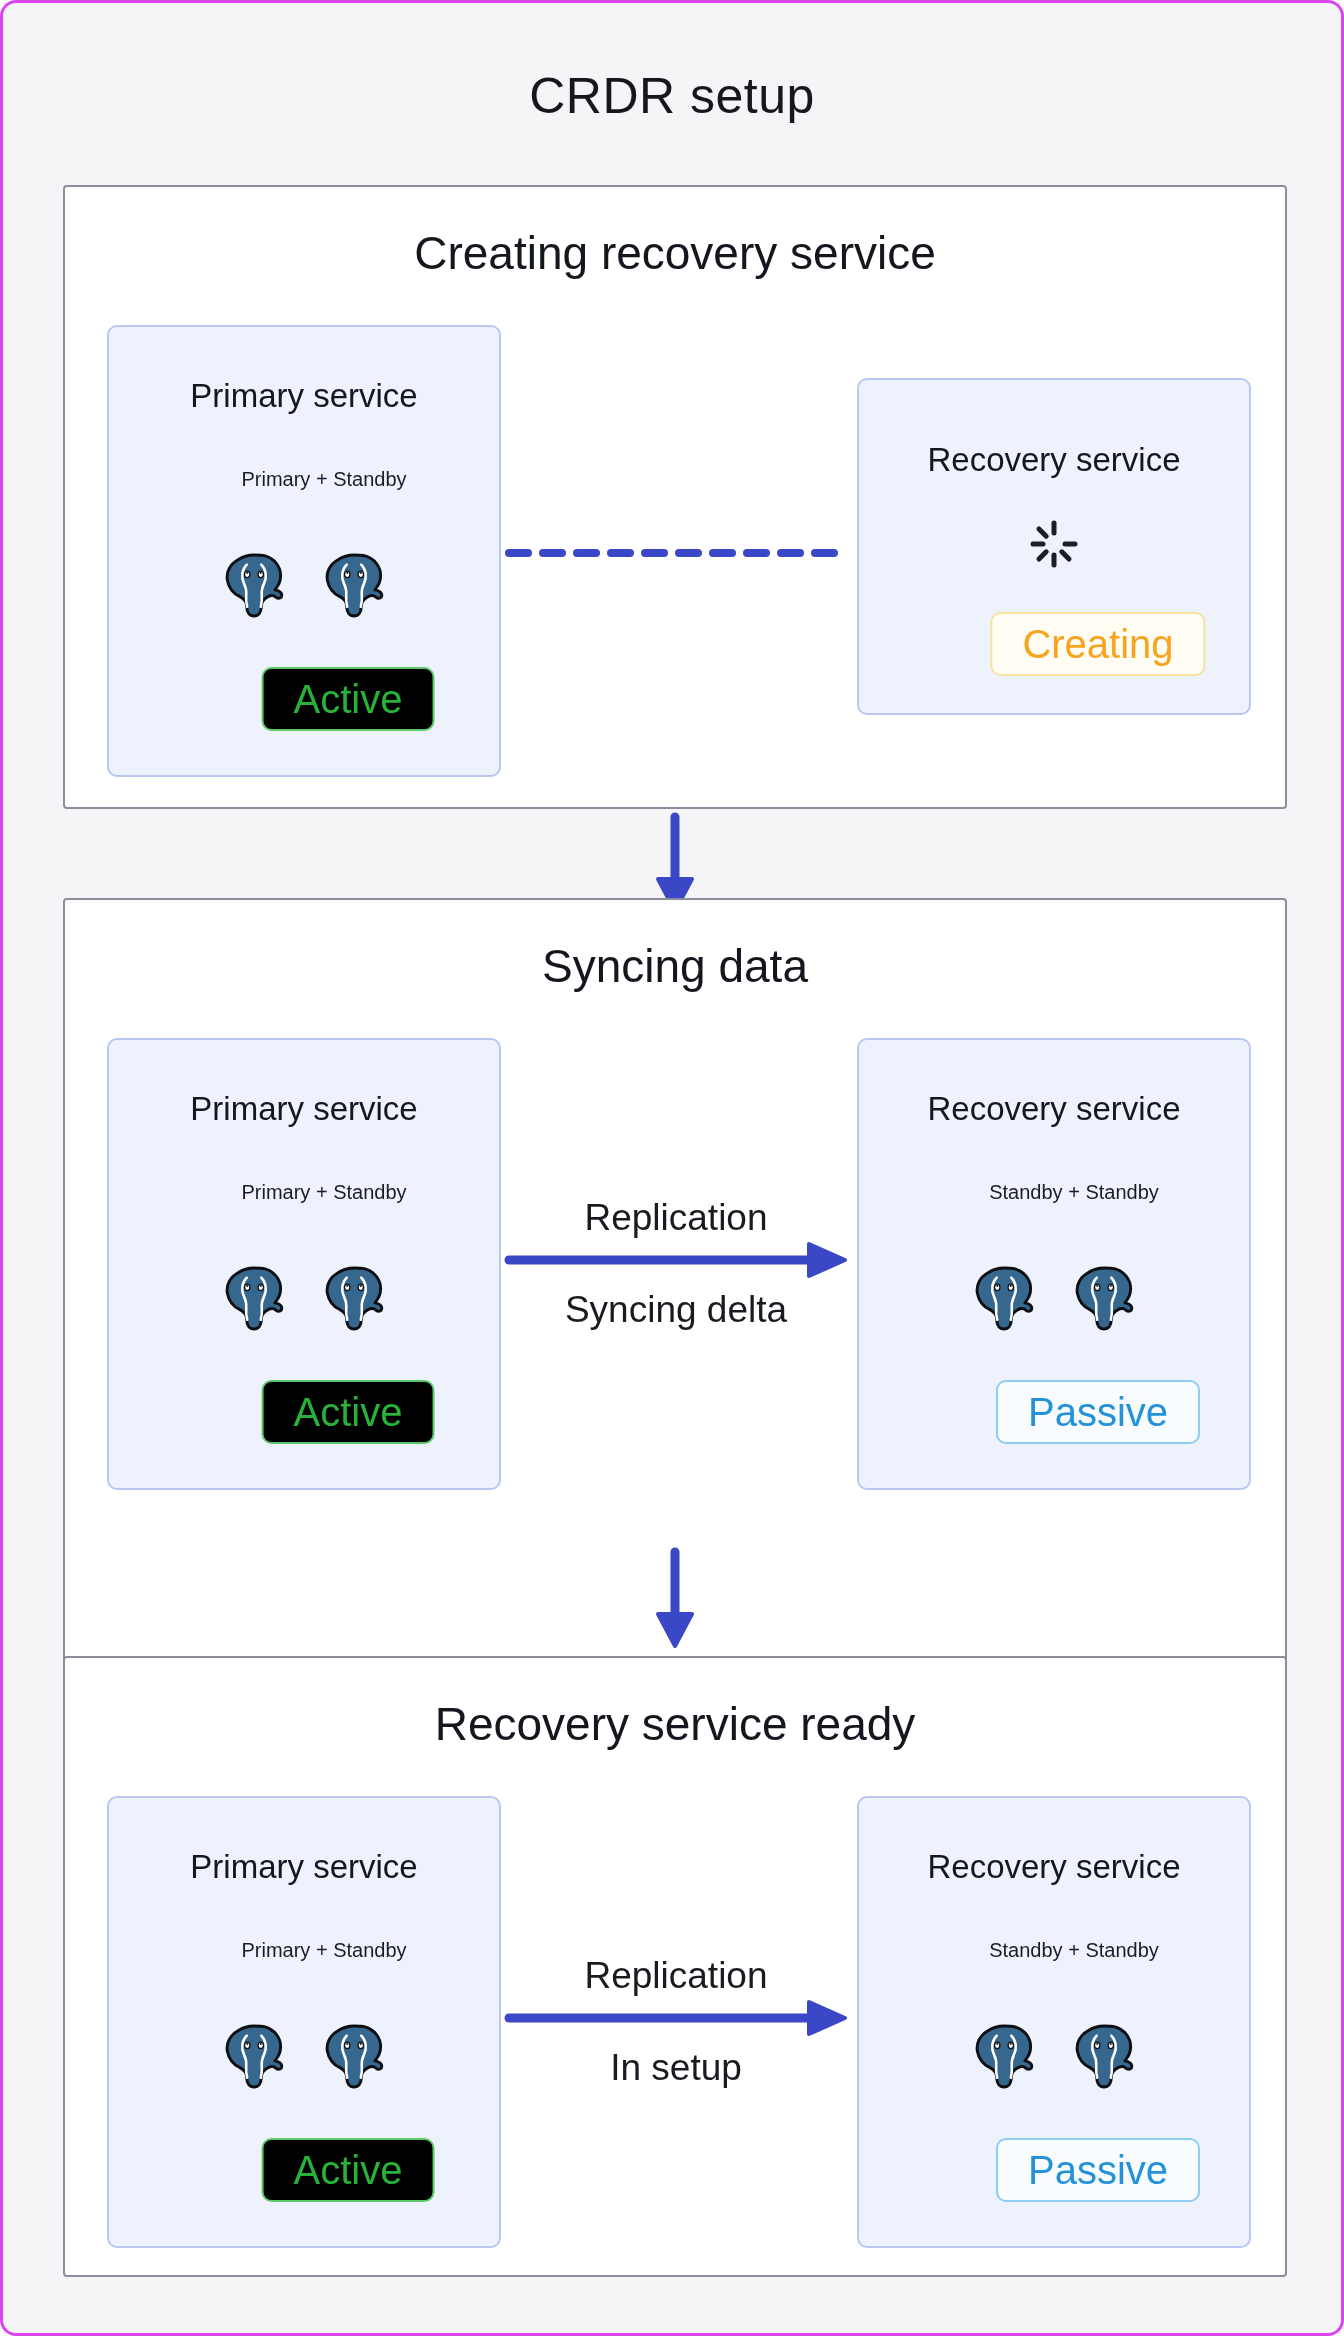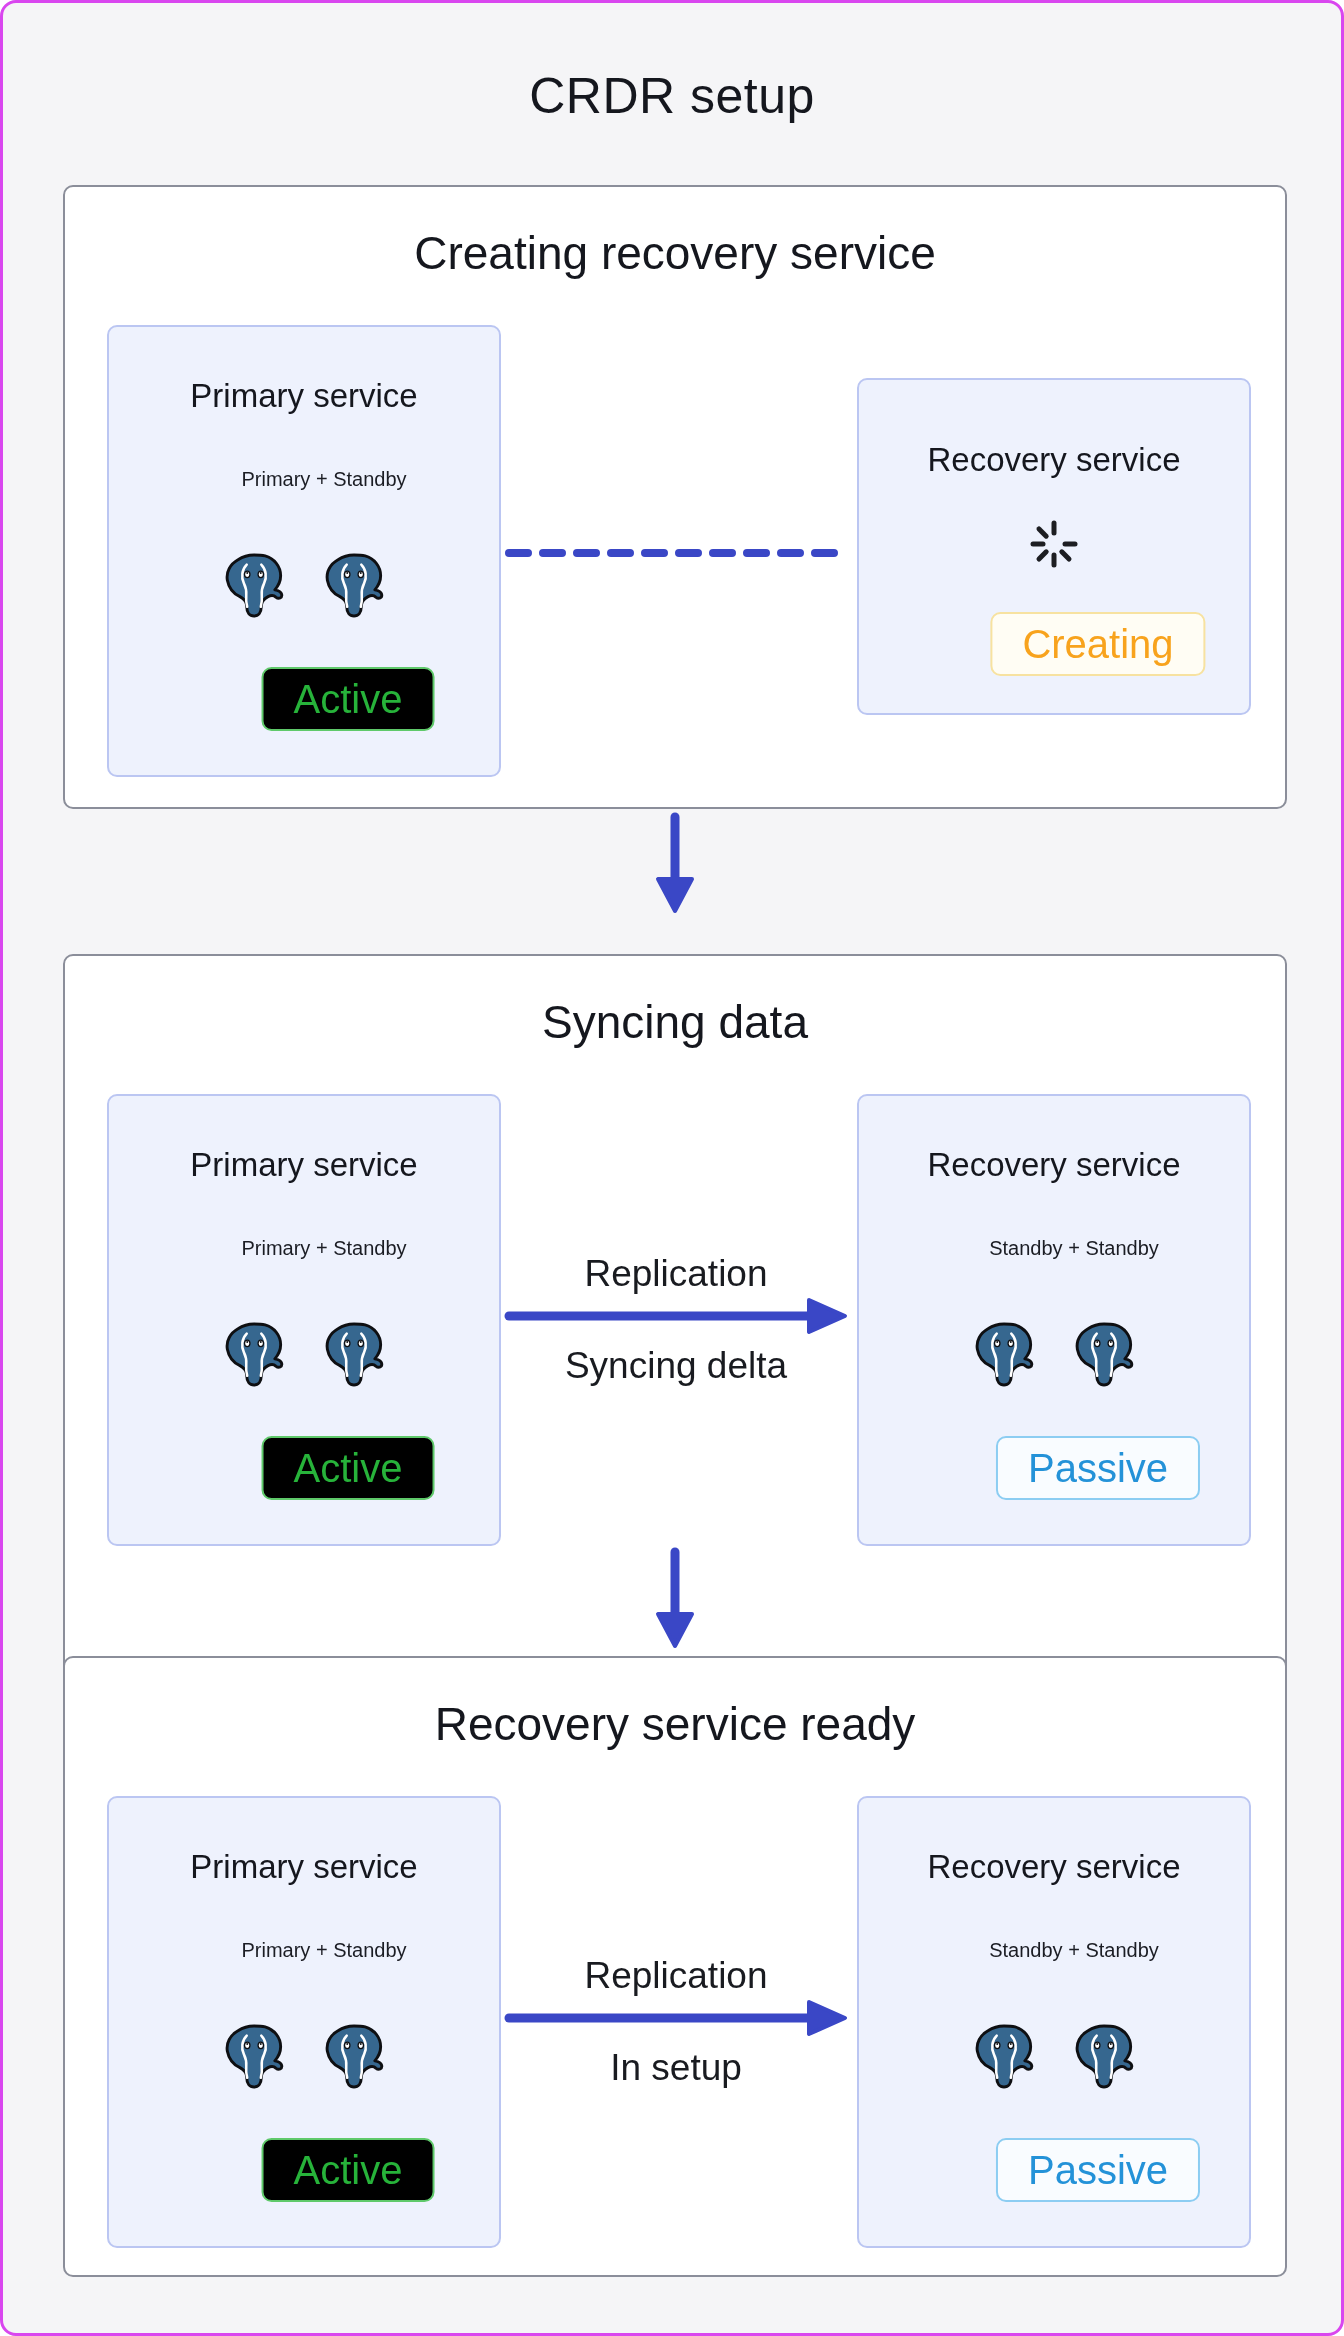--- a/index.html
+++ b/index.html
@@ -7,24 +7,24 @@
     position:relative;width:1344px;height:2336px;box-sizing:border-box;
     background:#f5f5f7;border:3px solid #d946ef;border-radius:16px;overflow:hidden;
     font-family:"Liberation Sans",sans-serif;color:#15171e;
   }
   .page-title{
     position:absolute;top:64px;left:0;width:100%;text-align:center;
     font-size:50px;font-weight:500;letter-spacing:.5px;
   }
   .section{
     position:absolute;left:60px;width:1224px;box-sizing:border-box;
-    background:#ffffff;border:2px solid #8b8e9a;border-radius:10px;
+    background:#ffffff;border:2px solid #8b8e9a;border-radius:4px;
   }
   #section-1{top:182px;height:624px;}
-  #section-2{top:951px;height:770px;}
+  #section-2{top:895px;height:770px;}
   #section-3{top:1653px;height:621px;}
   .section-title{
     position:absolute;top:40px;left:0;width:100%;text-align:center;
     font-size:46px;font-weight:500;line-height:52px;
   }
   .card{
     position:absolute;width:394px;box-sizing:border-box;text-align:center;
     background:#eef2fd;border:2px solid #bbc6f2;border-radius:10px;
   }
   .card.primary{left:42px;top:138px;height:452px;}

